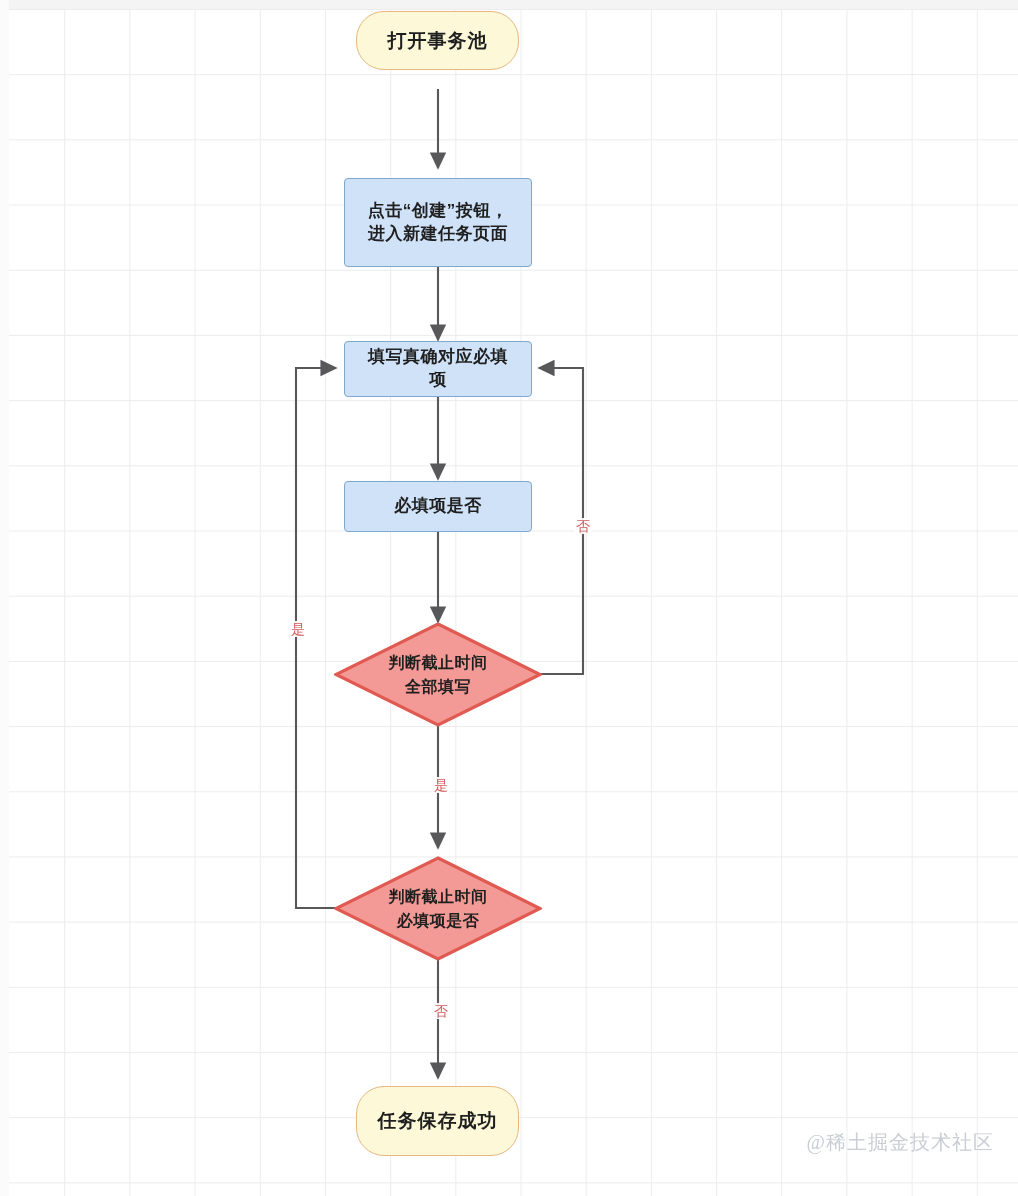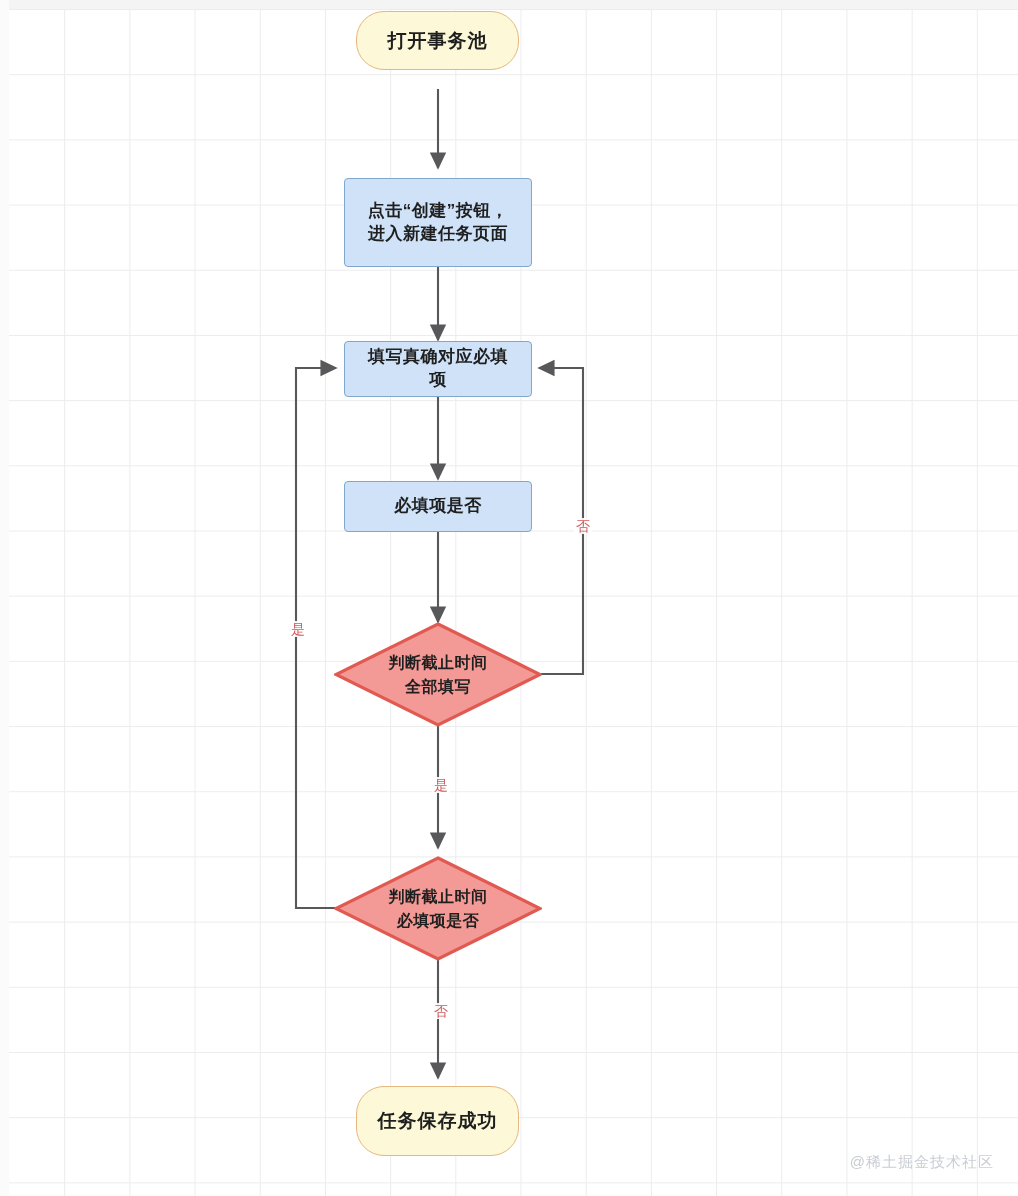--- a/index.html
+++ b/index.html
@@ -106,25 +106,26 @@
     color: #d05a5a;
     background: rgba(255,255,255,0.92);
     padding: 1px 2px;
     letter-spacing: 0;
     line-height: 1;
   }
 
   #watermark {
     position: absolute;
     right: 24px;
-    bottom: 24px;
-    font-size: 15px;
+    bottom: 40px;
+    font-size: 20px;
     color: #c9cdd4;
     letter-spacing: 1px;
     user-select: none;
+    font-family: Liberation Serif, serif;
   }
 </style>
 </head>
 <body>
 
 <div id="canvas">
 
   <div id="top-band"></div>
   <div id="left-band"></div>
 

